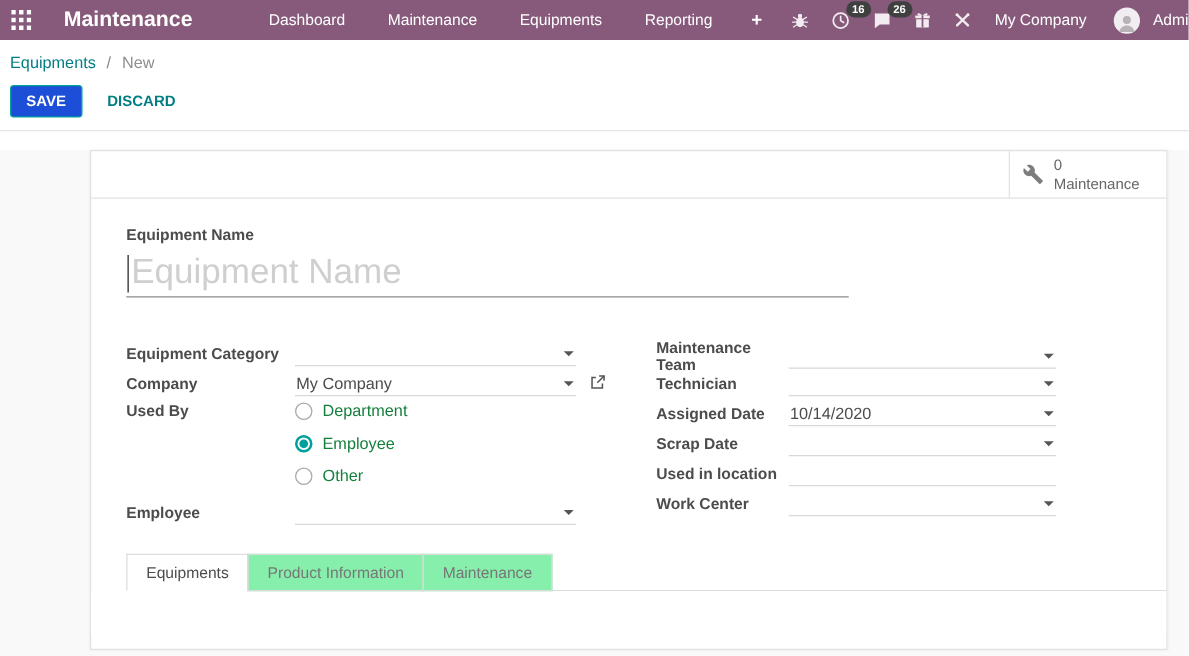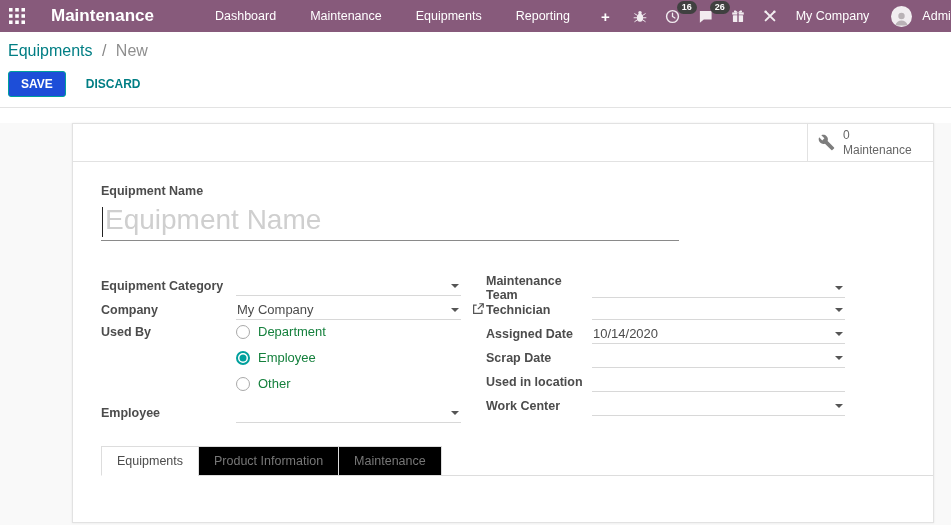--- a/index.html
+++ b/index.html
@@ -19,21 +19,21 @@
   .tray-item { position:relative; padding:0 9px; display:flex; align-items:center; cursor:pointer; color:#f2ecf0; }
   .tray-item svg { display:block; }
   .badge { position:absolute; top:-8px; right:-8px; background:#404040; color:#fff;
            font-size:9px; font-weight:bold; border-radius:9px; padding:2px 5px; line-height:1; }
   .company-name, .user-name { padding:0 10px; cursor:pointer; }
   .avatar { width:21px; height:21px; border-radius:50%; background:#f1edf0; overflow:hidden;
             display:flex; align-items:flex-end; justify-content:center; margin-left:12px; }
 
   
   .control-panel { background:#fff; border-bottom:1px solid #e3e3e3; padding:10px 8px 10px 8px; }
-  .breadcrumb { font-size:16px; margin-bottom:11px; }
+  .breadcrumb { font-size:13px; margin-bottom:11px; }
   .breadcrumb a { color:#017E84; text-decoration:none; cursor:pointer; }
   .breadcrumb .sep { color:#888; margin:0 5px; }
   .breadcrumb .current { color:#8f8f8f; }
   .cp-buttons { display:flex; align-items:center; }
   .btn-save { background:#1d4ed8; color:#fff; border:1px solid #00A09D; border-radius:3px;
               font-size:12px; font-weight:bold; padding:5px 12px; cursor:pointer;
               font-family:"Liberation Sans", sans-serif; }
   .btn-discard { background:transparent; border:none; color:#017E84; font-size:12px; font-weight:bold;
                  margin-left:12px; padding:5px 8px; cursor:pointer; font-family:"Liberation Sans", sans-serif; }
 
@@ -52,21 +52,21 @@
   .name-input-wrap { position:relative; width:578px; }
   .name-input-wrap input { width:100%; border:none; border-bottom:1px solid #8a8a8a; outline:none;
                            font-size:28px; color:#4c4c4c; padding:2px 0 4px 4px; background:transparent;
                            font-family:"Liberation Sans", sans-serif; }
   .name-input-wrap input::placeholder { color:#cfcfcf; }
   .text-caret { position:absolute; left:1px; top:5px; width:1px; height:30px; background:#222; }
 
   .field-grid { display:grid; grid-template-columns:360px 359px; column-gap:25px; margin-top:33px; }
   .frow { display:grid; align-items:center; height:24px; }
   .col-left .frow { grid-template-columns:135px 1fr; }
-  .col-right .frow { grid-template-columns:106px 1fr; }
+  .col-right .frow { grid-template-columns:106px 1fr;margin-left:39px; }
   .flabel { font-size:12.5px; font-weight:bold; color:#4c4c4c; }
   .fcontrol { position:relative; border-bottom:1px solid #d8d8d8; height:20px; font-size:13px;
               color:#4c4c4c; display:flex; align-items:center; cursor:text; }
   .fcontrol .fvalue { padding-left:1px; }
   .caret { position:absolute; right:2px; top:8px; width:0; height:0;
            border-left:4px solid transparent; border-right:4px solid transparent;
            border-top:4px solid #555; }
   .ext-icon { position:absolute; right:-24px; top:2px; color:#555; cursor:pointer; display:flex; }
 
   .radio-row { height:auto; align-items:start; }
@@ -75,21 +75,21 @@
   .radio-opt { display:flex; align-items:center; gap:8px; font-size:13px; color:#15803d; cursor:pointer; height:17px; }
   .radio { width:14px; height:14px; border-radius:50%; border:1px solid #a9a9a9; background:#fff;
            position:relative; flex:0 0 auto; }
   .radio.checked { border:2px solid #00A09D; }
   .radio.checked::after { content:""; position:absolute; left:50%; top:50%; transform:translate(-50%,-50%);
                           width:7px; height:7px; border-radius:50%; background:#00A09D; }
   .spacer8 { height:9px; }
 
   
   .notebook { margin-left:28px; margin-top:21px; display:flex; border-bottom:1px solid #ddd; align-items:flex-end; }
-  .tab { font-size:12.5px; padding:7px 15px; border:1px solid #ddd; background:#000000; color:#777;
+  .tab { font-size:12.5px; padding:7px 15px; border:1px solid #ddd; background:#86efac; color:#777;
          cursor:pointer; margin-bottom:-1px; margin-right:-1px; }
   .tab.active { background:#fff; color:#4c4c4c; border-bottom-color:#fff; }
   .tab-content { height:36px; background:#fff; }
 </style>
 </head>
 <body>
 
 <nav class="navbar">
   <span class="apps-icon">
     <svg width="16" height="16" viewBox="0 0 18 18" fill="currentColor">

